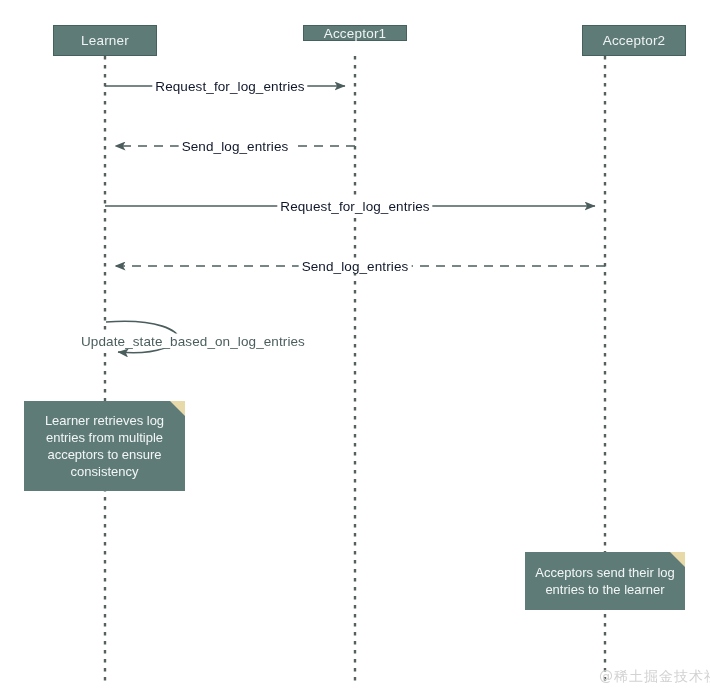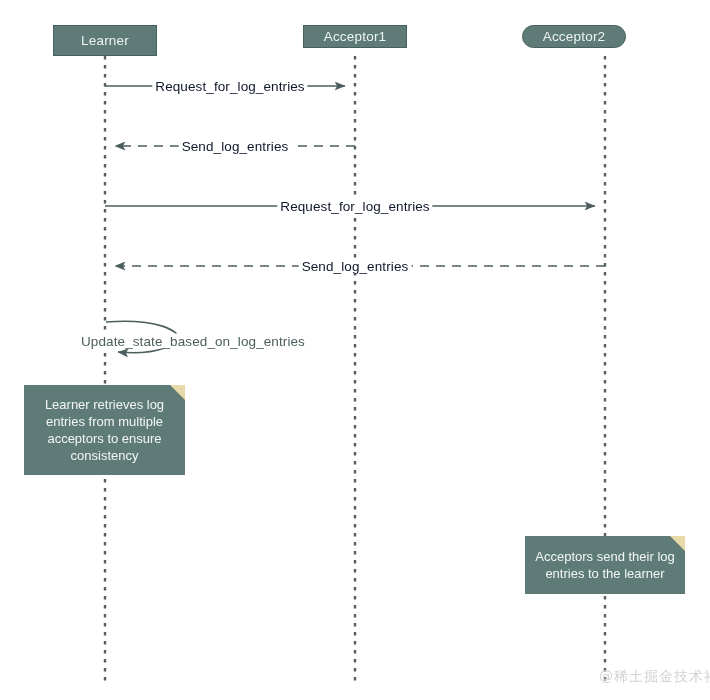--- a/index.html
+++ b/index.html
@@ -46,20 +46,21 @@
     box-sizing: border-box;
     background: #5f7b77;
     color: #f2f7f6;
     font-size: 13px;
     line-height: 17px;
     text-align: center;
     display: flex;
     align-items: center;
     justify-content: center;
     padding: 4px 9px;
+    margin-top: 16px;
   }
   .note-fold {
     position: absolute;
     top: 0;
     right: 0;
     width: 0;
     height: 0;
     border-left: 15px solid transparent;
     border-top: 15px solid #e8d9a8;
     pointer-events: none;
@@ -131,25 +132,25 @@
 
     <line x1="605" y1="266" x2="115" y2="266" stroke="#4b5e5d" stroke-width="1.6" stroke-dasharray="9 7" marker-end="url(#arrow-left)"></line>
 
     <path d="M106,322 C 160,318 178,332 178,337 C 178,343 160,356 118,352" fill="none" stroke="#4b5e5d" stroke-width="1.6" marker-end="url(#arrow-self)"></path>
   </svg>
 
   <div class="participant-box" style="left:53px; top:25px; width:104px; height:31px;">
     <span>Learner</span>
   </div>
 
-  <div class="participant-box" style="left:303px; top:25px; width:104px; height:23px;">
+  <div class="participant-box" style="left:303px; top:25px; width:104px; height:16px;">
     <span>Acceptor1</span>
   </div>
 
-  <div class="participant-box" style="left:522px; top:25px; width:104px; height:23px;border-radius:12px;">
+  <div class="participant-box" style="left:582px; top:25px; width:104px; height:31px;">
     <span>Acceptor2</span>
   </div>
 
   <div class="msg-label" style="left:230px; top:86px;">Request_for_log_entries</div>
 
   <div class="msg-label" style="left:235px; top:146px;">Send_log_entries</div>
 
   <div class="msg-label" style="left:355px; top:206px;">Request_for_log_entries</div>
 
   <div class="msg-label" style="left:355px; top:266px;">Send_log_entries</div>

